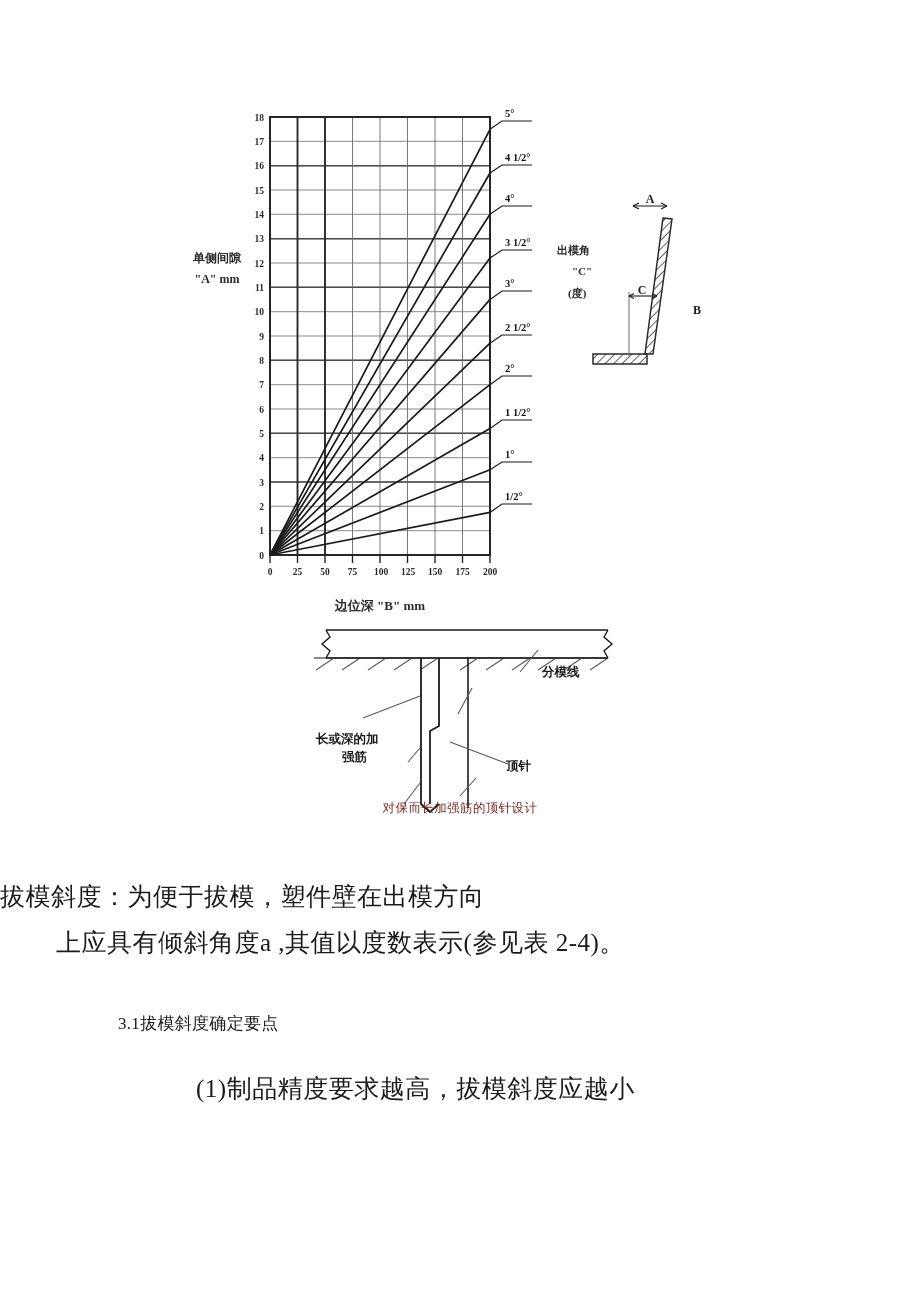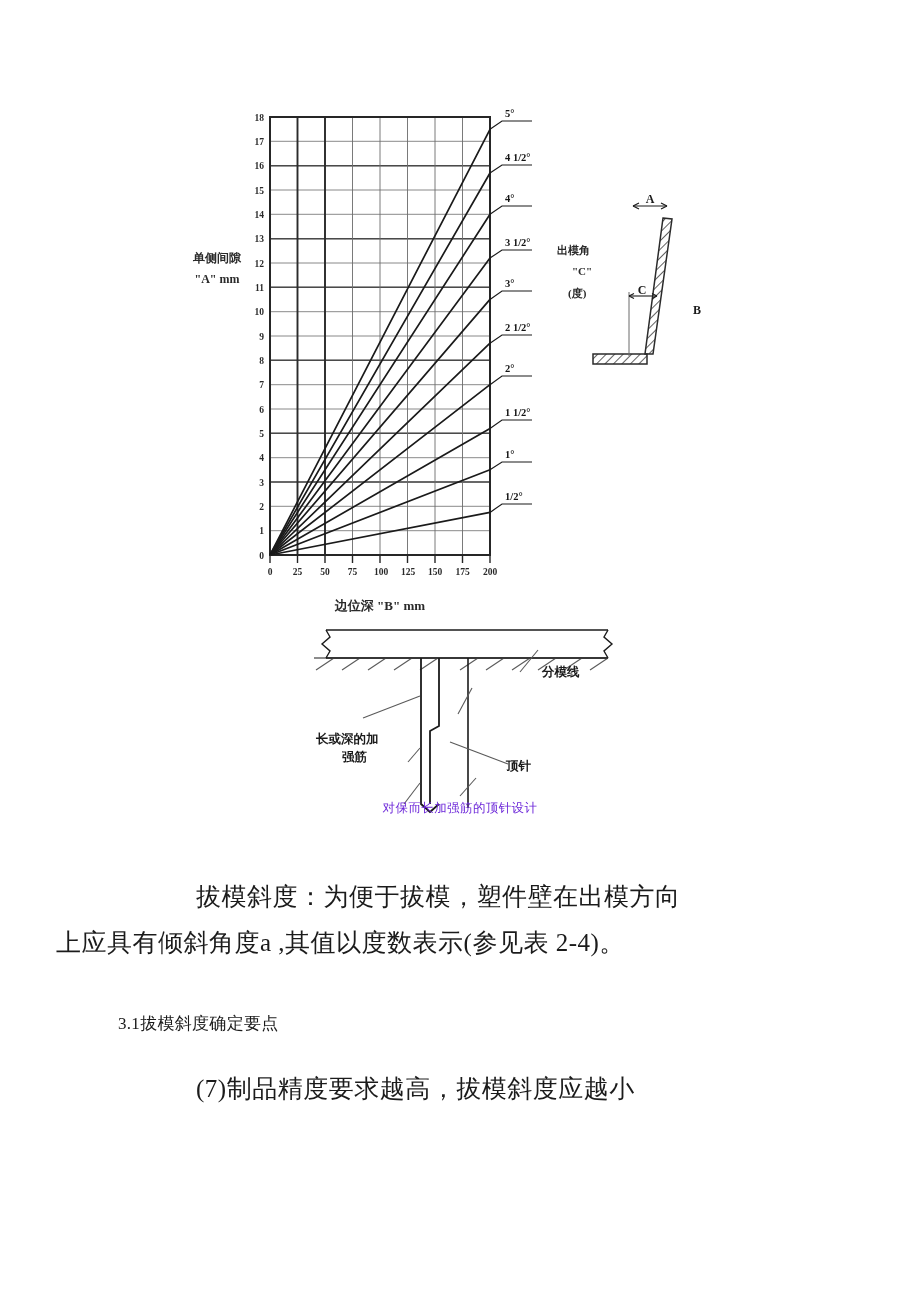--- a/index.html
+++ b/index.html
@@ -52,40 +52,39 @@
     width: 320px;
     height: 200px;
   }
   #rib-caption {
     position: absolute;
     left: 300px;
     top: 800px;
     width: 320px;
     text-align: center;
     font-size: 12.5px;
-    color: #6d28d9;
+    color: #7f1d1d;
     font-family: "Liberation Serif", serif;
     letter-spacing: 0.4px;
   }
 
   
   #body-text {
     position: absolute;
     left: 0;
     top: 880px;
     width: 920px;
   }
   .para {
     color: #1b1b1b;
     font-family: "Liberation Serif", "DejaVu Serif", serif;
   }
   .para-lead1 {
     font-size: 25px;
     line-height: 34px;
-    padding-left: 196px;
     letter-spacing: 0.5px;
   }
   .para-lead2 {
     font-size: 25px;
     line-height: 34px;
     padding-left: 56px;
     margin-top: 12px;
     letter-spacing: 0.5px;
   }
   .para-head {
@@ -388,16 +387,16 @@
       </svg>
     </div>
 
     <div id="rib-caption">对保而长加强筋的顶针设计</div>
   </div>
 
   <div id="body-text">
     <p class="para para-lead1">拔模斜度：为便于拔模，塑件壁在出模方向</p>
     <p class="para para-lead2">上应具有倾斜角度a ,其值以度数表示(参见表 2-4)。</p>
     <p class="para para-head">3.1拔模斜度确定要点</p>
-    <p class="para para-item">(7)制品精度要求越高，拔模斜度应越小</p>
+    <p class="para para-item">(1)制品精度要求越高，拔模斜度应越小</p>
   </div>
 
 </div>
 
 </body></html>

